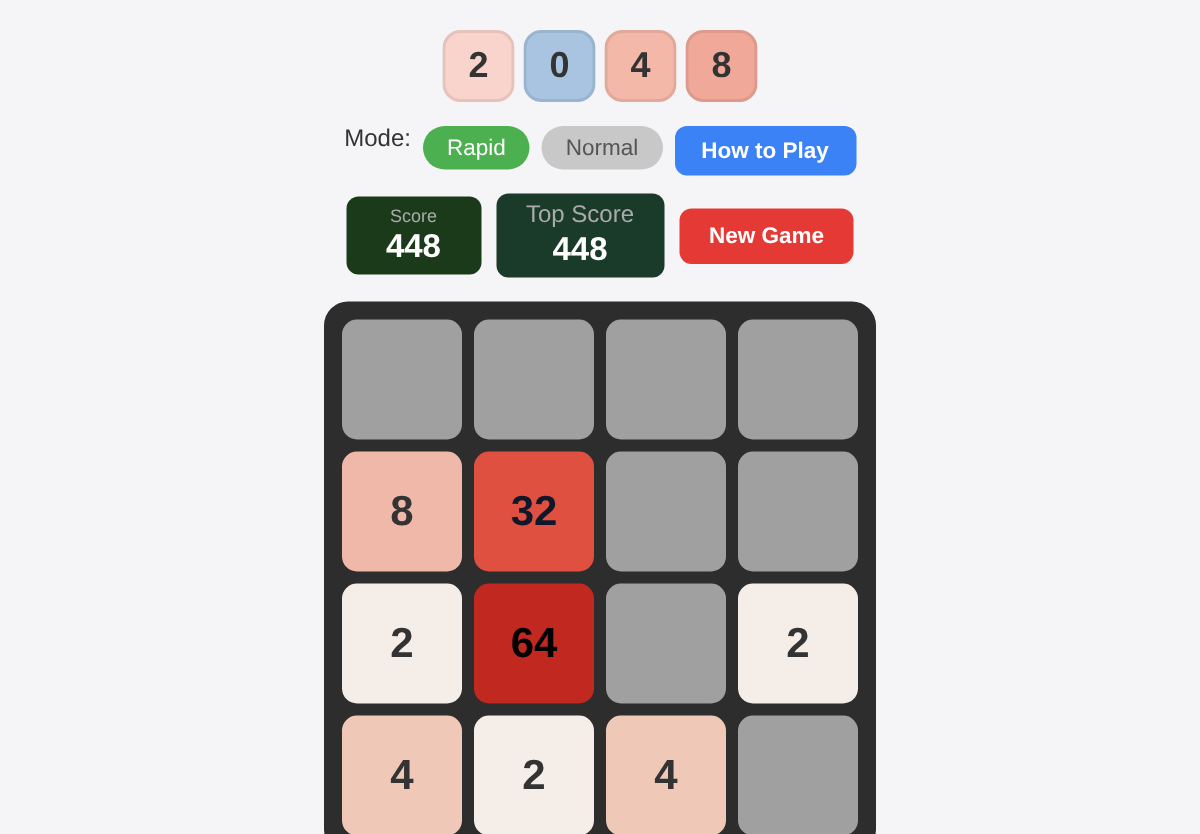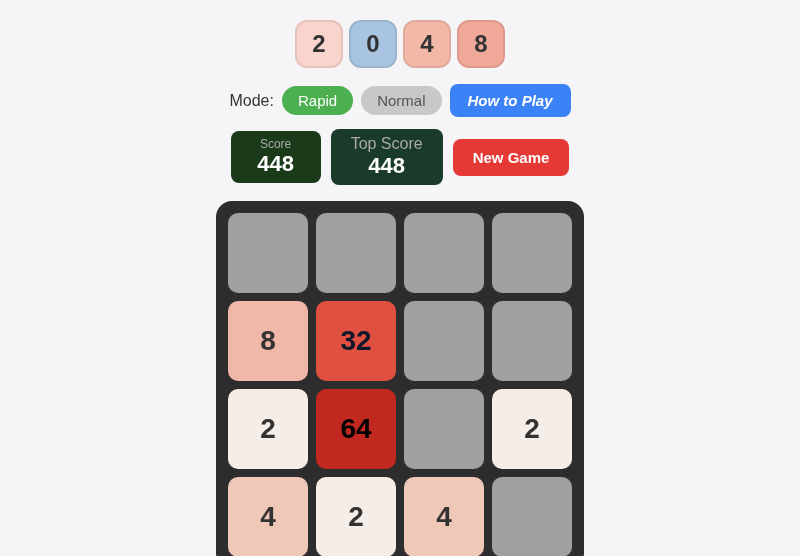--- a/index.html
+++ b/index.html
@@ -37,21 +37,21 @@
       border: 2px solid rgba(0,0,0,0.08);
     }
     .digit-2 { background: #f9d4cc; color: #333; }
     .digit-0 { background: #a8c4e0; color: #333; }
     .digit-4 { background: #f4b8a8; color: #333; }
     .digit-8 { background: #f0a898; color: #333; }
 
     
     .mode-row {
       display: flex;
-      align-items: center;
+      align-items: flex-start;
       gap: 8px;
     }
     .mode-label {
       font-size: 16px;
       color: #333;
       font-weight: 500;
     }
     .mode-btn {
       padding: 6px 16px;
       border-radius: 20px;
@@ -70,21 +70,20 @@
     }
     .how-to-play-btn {
       padding: 8px 18px;
       border-radius: 8px;
       border: none;
       background: #3b82f6;
       color: white;
       font-size: 15px;
       font-weight: 600;
       cursor: pointer;
-      font-style: italic;
     }
 
     
     .score-row {
       display: flex;
       align-items: center;
       gap: 10px;
     }
     .score-box {
       background: #1a3a1a;

